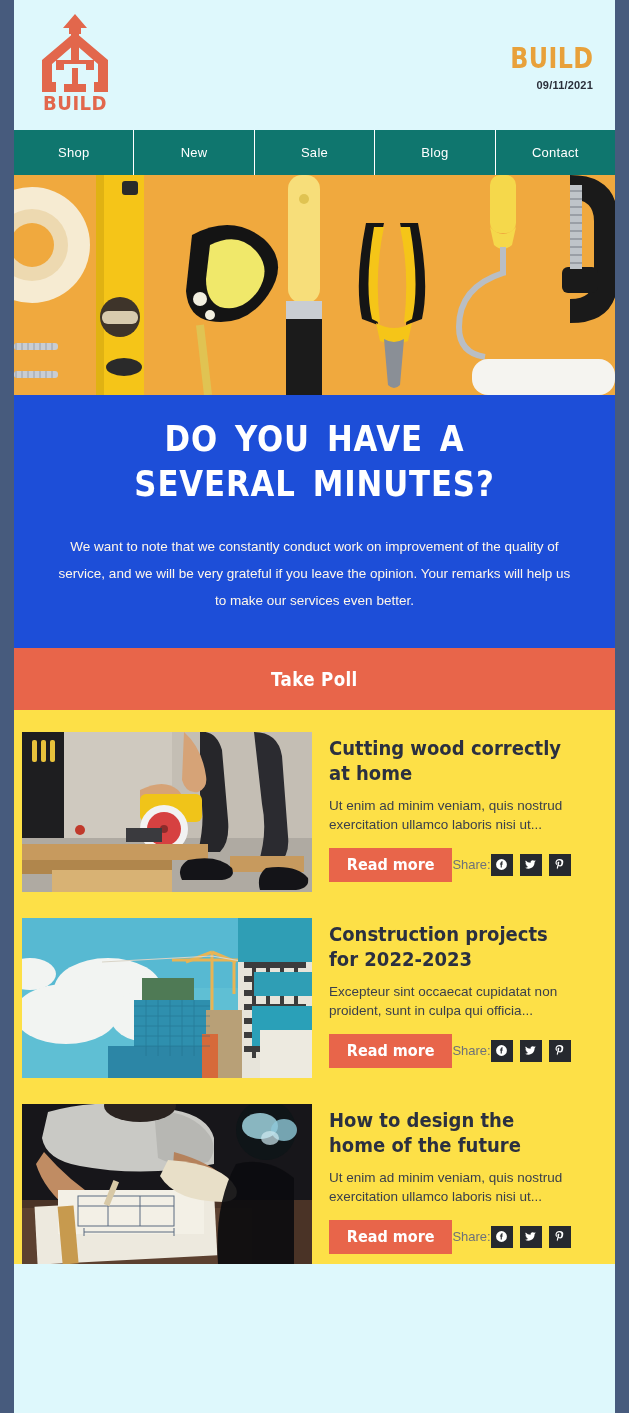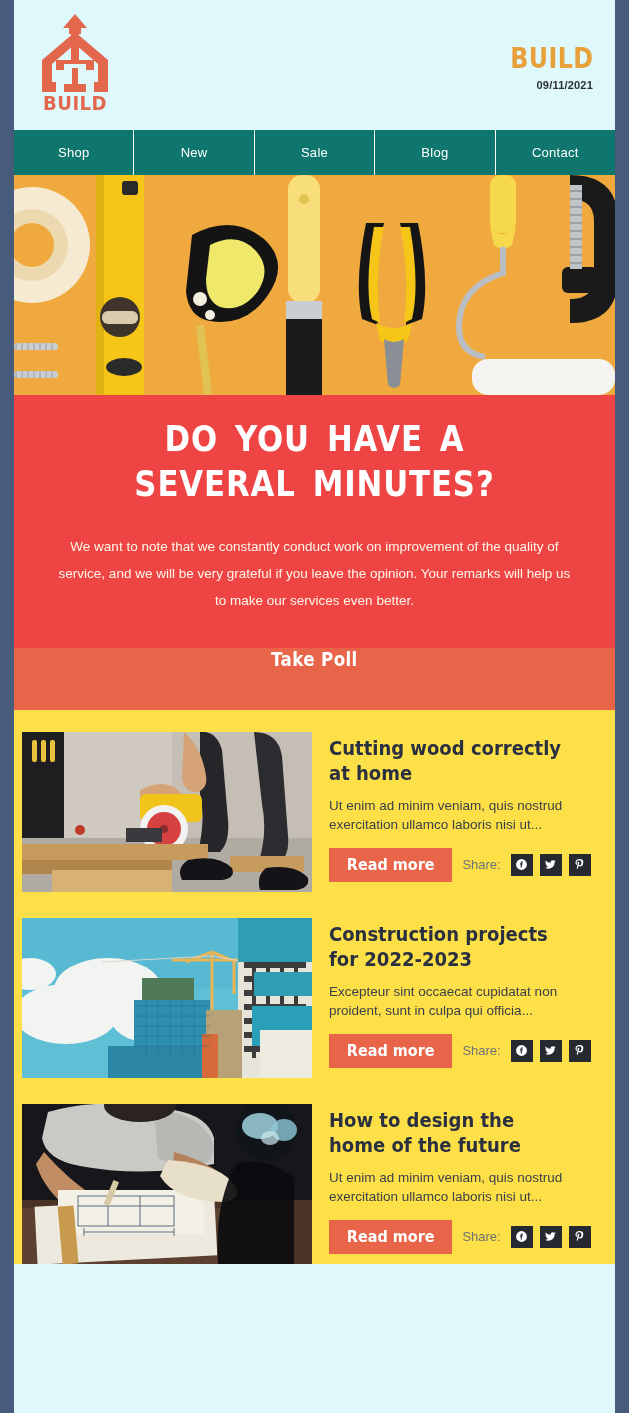--- a/index.html
+++ b/index.html
@@ -92,21 +92,21 @@
   .hero-img {
     position: relative;
     height: 220px;
     background: #F1A93F;
     overflow: hidden;
   }
   .hero-img svg { display: block; width: 601px; height: 220px; }
 
   
   .hero-text {
-    background: #ef4444;
+    background: #1d4ed8;
     padding: 22px 34px 34px;
     text-align: center;
   }
   .hero-heading {
     color: #FFFFFF;
     font-family: "DejaVu Sans", sans-serif;
     font-weight: 700;
     font-size: 35px;
     line-height: 1.28;
     letter-spacing: 1px;
@@ -123,20 +123,21 @@
   }
   .hero-thanks {
     color: #FFF7EA;
     font-size: 13.5px;
     margin-top: 26px;
   }
 
   
   .cta {
     display: flex;
+    align-items: center;
     justify-content: center;
     height: 62px;
     background: #E8654A;
     color: #FFFFFF;
     font-family: "DejaVu Sans", sans-serif;
     font-weight: 700;
     font-size: 19px;
     letter-spacing: 0.4px;
     transform: none;
     cursor: pointer;
@@ -180,21 +181,20 @@
   }
   .art-desc {
     font-size: 13.5px;
     line-height: 1.45;
     color: #3A3F4B;
     margin-bottom: 13px;
   }
   .art-actions {
     display: flex;
     align-items: center;
-    gap: 10px;
   }
   .read-more {
     background: #E8654A;
     color: #FFFFFF;
     font-family: "DejaVu Sans", sans-serif;
     font-weight: 700;
     font-size: 16px;
     padding: 9px 13px;
     line-height: 1;
     cursor: pointer;

